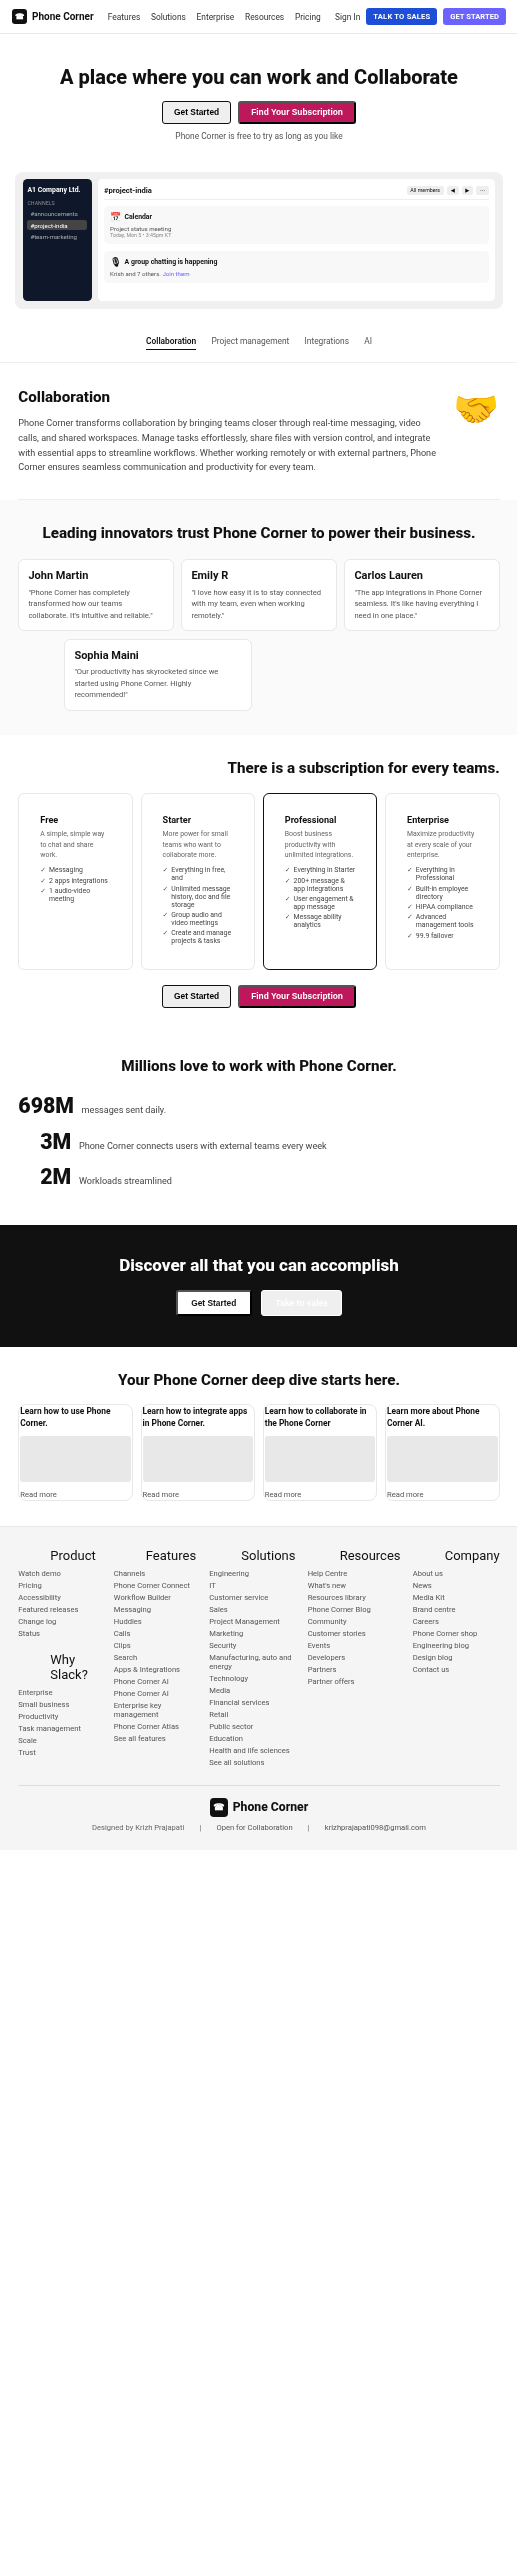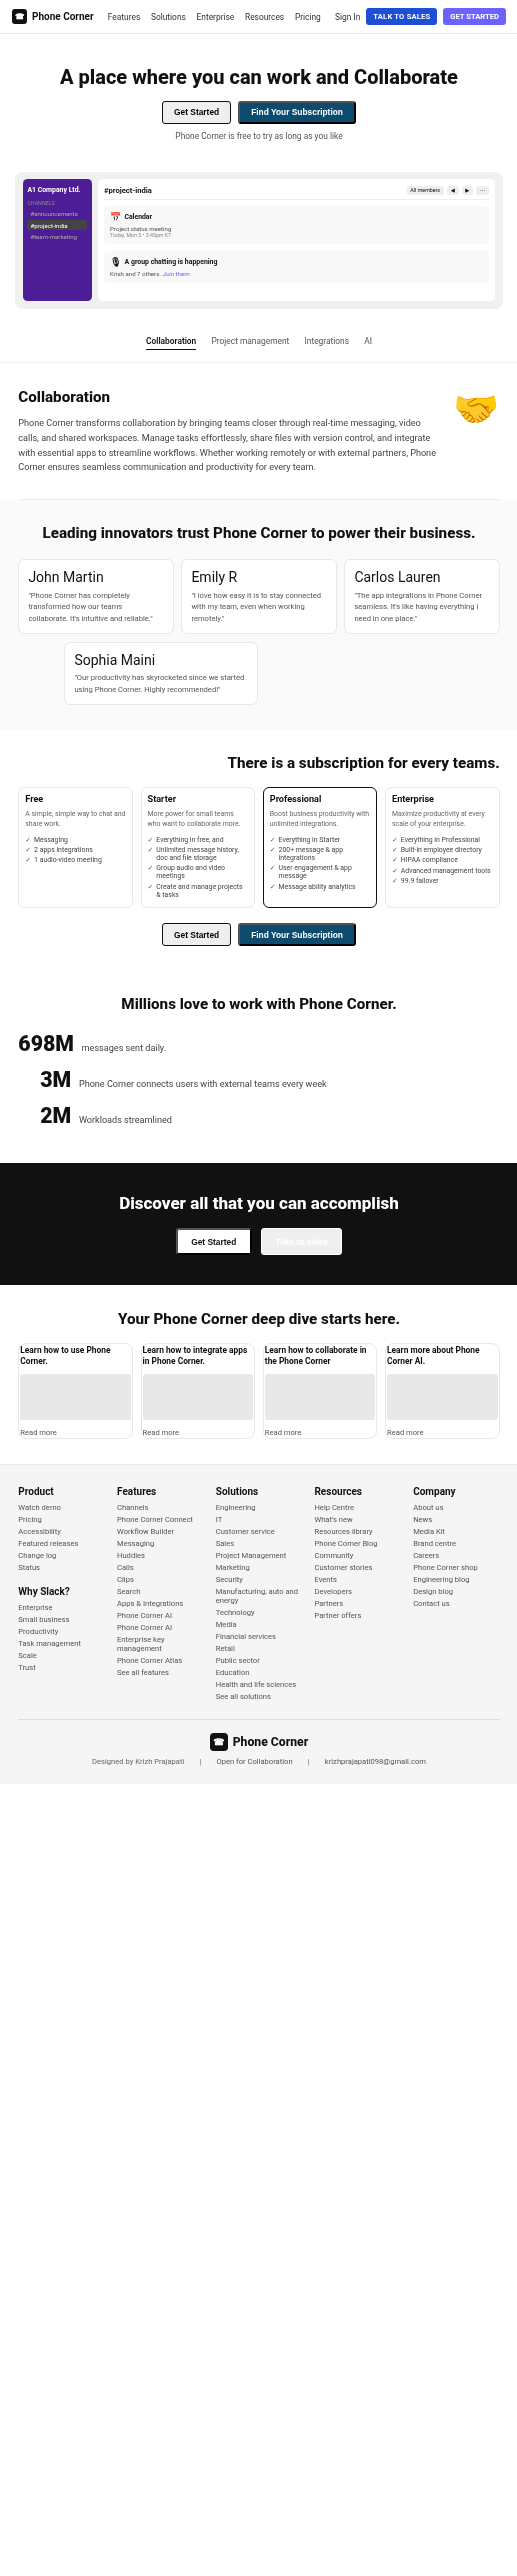--- a/index.html
+++ b/index.html
@@ -14,26 +14,26 @@
     .nav-right { display: flex; align-items: center; gap: 6.1px; }
     .btn-signin { font-size: 8.4px; color: #333; cursor: pointer; }
     .btn-talk { background: #1d4ed8; color: #fff; font-size: 7.6px; font-weight: 700; padding: 3.8px 6.9px; border-radius: 3px; cursor: pointer; letter-spacing: 0.2px; }
     .btn-getstarted { background: #6c63ff; color: #fff; font-size: 7.6px; font-weight: 700; padding: 3.8px 6.9px; border-radius: 3px; cursor: pointer; }
 
     
     .hero { text-align: center; padding: 30.5px 15.2px 15.2px; }
     .hero h1 { font-size: 20px; font-weight: 800; line-height: 1.2; margin-bottom: 12.2px; }
     .hero-buttons { display: flex; gap: 7.6px; justify-content: center; margin-bottom: 7.6px; }
     .btn-outline { border: 1.1px solid #111; font-size: 8.4px; font-weight: 600; padding: 4.6px 10.7px; border-radius: 3px; cursor: pointer; }
-    .btn-fill { background: #0c4a6e; color: #fff; font-size: 8.4px; font-weight: 600; padding: 4.6px 10.7px; border-radius: 3px; cursor: pointer; }
+    .btn-fill { background: #be185d; color: #fff; font-size: 8.4px; font-weight: 600; padding: 4.6px 10.7px; border-radius: 3px; cursor: pointer; }
     .hero-sub { font-size: 8.4px; color: #555; margin-bottom: 15.2px; }
 
     
     .mockup-wrap { background: #f0f0f0; border-radius: 7.6px; margin: 0 15.2px 15.2px; padding: 7.6px; min-height: 137px; display: flex; gap: 6.1px; }
-    .mockup-sidebar { width: 69px; background: #4c1d95; border-radius: 4.6px; padding: 6.1px 4.6px; color: #ccc; font-size: 6.1px; }
+    .mockup-sidebar { width: 69px; background: #0f172a; border-radius: 4.6px; padding: 6.1px 4.6px; color: #ccc; font-size: 6.1px; }
     .mockup-sidebar .company { font-weight: 700; color: #fff; font-size: 6.9px; margin-bottom: 6.1px; }
     .mockup-sidebar .section-label { color: #888; font-size: 5.3px; margin-bottom: 3px; text-transform: uppercase; }
     .mockup-sidebar .channel { padding: 1.5px 3px; border-radius: 2.3px; cursor: pointer; font-size: 6.1px; color: #aaa; margin-bottom: 1.5px; }
     .mockup-sidebar .channel.active { background: #444; color: #fff; }
     .mockup-main { flex: 1; background: #fff; border-radius: 4.6px; padding: 6.1px; }
     .mockup-header { display: flex; align-items: center; justify-content: space-between; border-bottom: 0.8px solid #eee; padding-bottom: 4.6px; margin-bottom: 6.1px; }
     .mockup-header .channel-name { font-weight: 700; font-size: 7.6px; }
     .mockup-header .actions { display: flex; gap: 3px; }
     .mockup-header .action-btn { background: #eee; border-radius: 2.3px; padding: 1.5px 3.8px; font-size: 5.3px; cursor: pointer; }
     .mockup-card { background: #f8f8f8; border-radius: 4.6px; padding: 6.1px; margin-bottom: 6.1px; }
@@ -51,30 +51,30 @@
     .section { padding: 24.4px 18.3px; }
     .section-title { font-size: 15.2px; font-weight: 800; margin-bottom: 10.7px; }
     .section-text { font-size: 9.1px; color: #444; line-height: 1.6; }
     .collab-row { display: flex; align-items: flex-start; gap: 15.2px; }
     .collab-icon { font-size: 37px; flex-shrink: 0; }
 
     
     .trust-section { background: #fafafa; padding: 24.4px 18.3px; text-align: center; }
     .trust-section h2 { font-size: 15.2px; font-weight: 800; margin-bottom: 15.2px; line-height: 1.3; }
     .testimonials-grid { display: grid; grid-template-columns: 1fr 1fr 1fr; gap: 7.6px; margin-bottom: 7.6px; }
-    .testimonials-row2 { display: grid; grid-template-columns: 1fr 1fr; gap: 3px; margin: 0 46px; }
+    .testimonials-row2 { display: grid; grid-template-columns: 1fr 1fr; gap: 15px; margin: 0 46px; }
     .testimonial-card { background: #fff; border: 0.8px solid #e8e8e8; border-radius: 6.1px; padding: 9.1px; text-align: left; }
-    .testimonial-name { font-size: 14px; font-weight: 400; margin-bottom: 4.6px; }
+    .testimonial-name { font-size: 11px; font-weight: 700; margin-bottom: 4.6px; }
     .testimonial-quote { font-size: 7.6px; color: #555; line-height: 1.5; }
 
     
     .pricing-section { padding: 24.4px 18.3px; text-align: center; }
     .pricing-section h2 { font-size: 15.2px; font-weight: 800; margin-bottom: 15.2px; text-align: right; }
     .pricing-grid { display: grid; grid-template-columns: repeat(4, 1fr); gap: 7.6px; margin-bottom: 15.2px; }
-    .pricing-card { border: 0.8px solid #e8e8e8; border-radius: 6.1px; padding: 6px; text-align: left; font-size: 7.6px; }
+    .pricing-card { border: 0.8px solid #e8e8e8; border-radius: 6.1px; padding: 21px; text-align: left; font-size: 7.6px; }
     .pricing-card h3 { font-size: 9.1px; font-weight: 700; margin-bottom: 4.6px; }
     .pricing-card .price-desc { color: #666; font-size: 6.9px; line-height: 1.5; margin-bottom: 6.1px; }
     .pricing-feature { display: flex; align-items: flex-start; gap: 3px; font-size: 6.9px; color: #444; margin-bottom: 2.3px; }
     .check { color: #555; font-size: 6.9px; }
     .pricing-card.highlighted { border-color: #111; border-width: 1.5px; }
     .pricing-buttons { display: flex; gap: 7.6px; justify-content: center; }
 
     
     .stats-section { padding: 24.4px 18.3px; text-align: center; }
     .stats-section h2 { font-size: 15.2px; font-weight: 800; margin-bottom: 18.3px; }
@@ -94,21 +94,21 @@
     .dive-section h2 { font-size: 15.2px; font-weight: 800; margin-bottom: 15.2px; text-align: center; }
     .dive-grid { display: grid; grid-template-columns: repeat(4, 1fr); gap: 7.6px; }
     .dive-card { border: 0.8px solid #e8e8e8; border-radius: 8px; padding: 1px; }
     .dive-card h4 { font-size: 8.4px; font-weight: 700; margin-bottom: 6.1px; line-height: 1.4; }
     .dive-card-img { background: #e8e8e8; border-radius: 3px; height: 46px; margin-bottom: 6.1px; }
     .dive-read-more { font-size: 7.6px; color: #555; cursor: pointer; }
 
     
     footer { background: #f5f5f5; padding: 21.3px 18.3px 12.2px; border-top: 0.8px solid #e8e8e8; }
     .footer-grid { display: grid; grid-template-columns: repeat(5, 1fr); gap: 12.2px; margin-bottom: 15.2px; }
-    .footer-col h5 { font-size: 10px; font-weight: 700; margin-bottom: 6.1px; color: #111; }
+    .footer-col h5 { font-size: 13px; font-weight: 400; margin-bottom: 6.1px; color: #111; margin-left: 32px; }
     .footer-col a { display: block; font-size: 7.6px; color: #555; margin-bottom: 3px; cursor: pointer; text-decoration: none; }
     .footer-brand { text-align: center; padding: 12.2px 0 6.1px; border-top: 0.8px solid #ddd; }
     .footer-brand-name { font-size: 12.2px; font-weight: 800; display: flex; align-items: center; justify-content: center; gap: 4.6px; margin-bottom: 6.1px; }
     .footer-brand-icon { width: 18.3px; height: 18.3px; background: #111; border-radius: 3.8px; display: flex; align-items: center; justify-content: center; color: #fff; font-size: 9.1px; }
     .footer-bottom { display: flex; justify-content: center; gap: 15.2px; font-size: 7.6px; color: #666; flex-wrap: wrap; }
     .footer-bottom a { color: #666; text-decoration: none; cursor: pointer; }
 
     
     .divider { height: 0.8px; background: #eee; margin: 0 18.3px; }
   </style>

